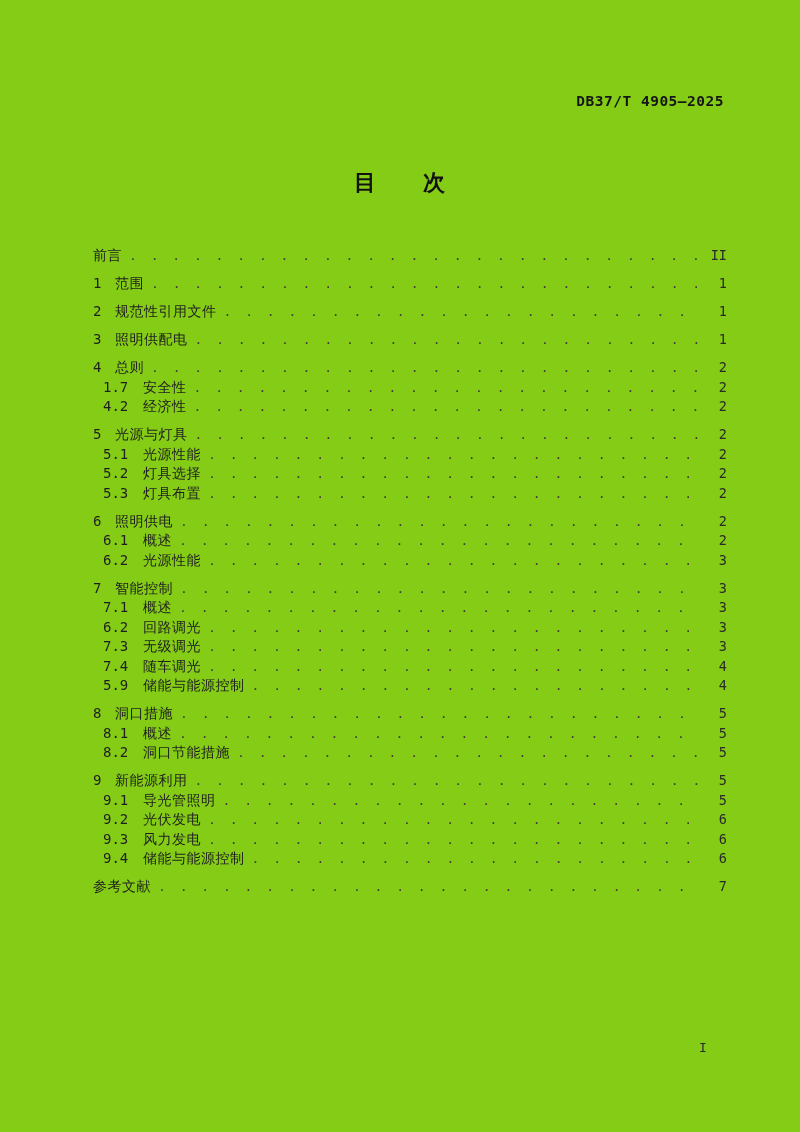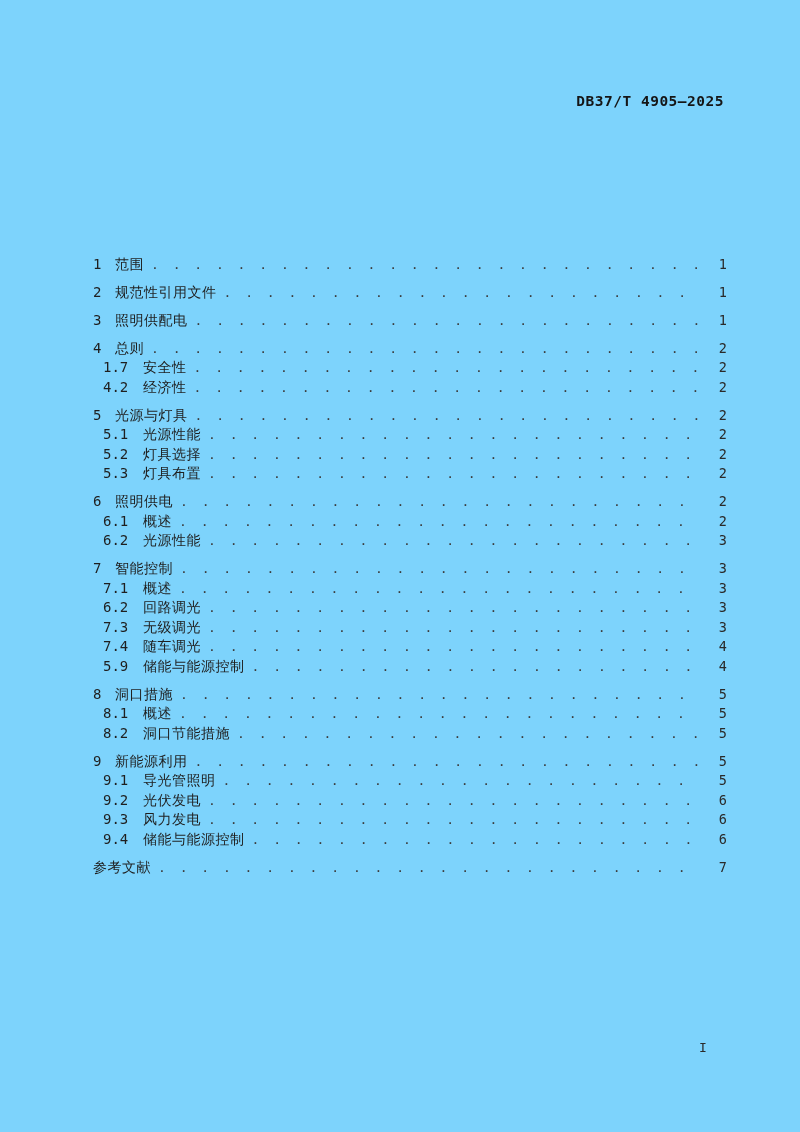--- a/index.html
+++ b/index.html
@@ -10,21 +10,21 @@
     height: 1132px;
     font-family: "DejaVu Sans Mono", "DejaVu Sans", "Liberation Sans", sans-serif;
     color: #1f1f1f;
     position: relative;
     overflow: hidden;
   }
   .page {
     position: relative;
     width: 800px;
     height: 1132px;
-    background: #7dd3fc;
+    background: #84cc16;
   }
   .doc-code {
     position: absolute;
     top: 93px;
     right: 76px;
     font-size: 14.5px;
     font-weight: bold;
     letter-spacing: 0.5px;
     color: #151515;
   }
@@ -94,23 +94,29 @@
     color: #2a2a2a;
   }
 </style>
 </head>
 <body>
 
 <div class="page">
 
   <div class="doc-code">DB37/T 4905—2025</div>
 
+  <div class="page-title">目　　次</div>
 
   <div class="toc">
 
+    <div class="row lvl0 first">
+      <span class="label">前言</span>
+      <span class="dots"></span>
+      <span class="pageno">II</span>
+    </div>
 
     <div class="row lvl1">
       <span class="num">1</span>
       <span class="label">范围</span>
       <span class="dots"></span>
       <span class="pageno">1</span>
     </div>
 
     <div class="row lvl1">
       <span class="num">2</span>

